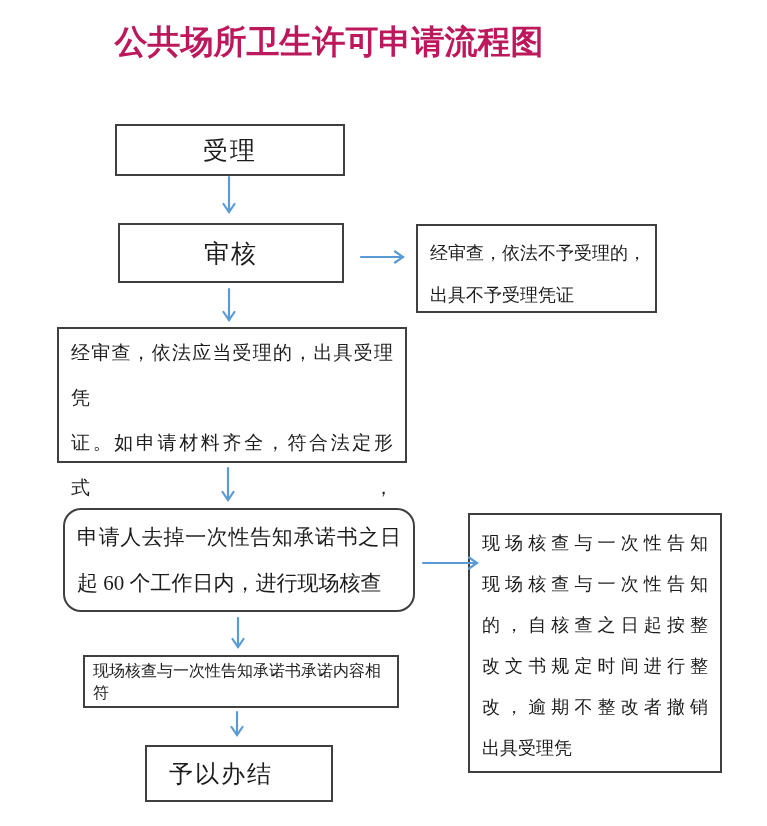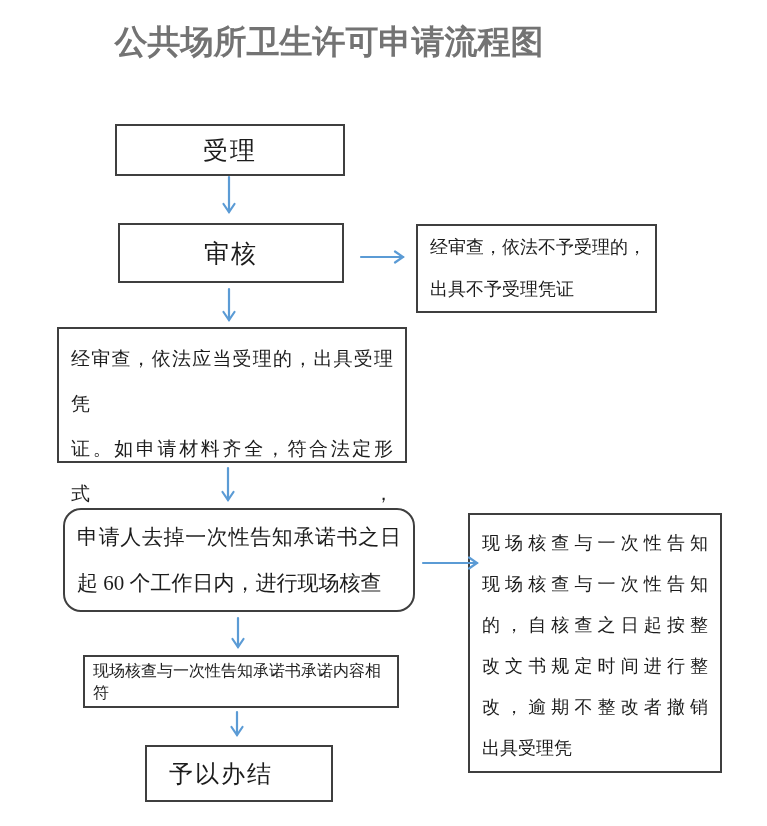--- a/index.html
+++ b/index.html
@@ -15,21 +15,21 @@
     color: #1c1c1c;
   }
   .title {
     position: absolute;
     left: 0; top: 22px; width: 658px;
     text-align: center;
     font-family: "Liberation Sans", "DejaVu Sans", sans-serif;
     font-weight: 700;
     font-size: 33px;
     line-height: 40px;
-    color: #737373;
+    color: #be185d;
   }
   .node {
     position: absolute;
     border: 2px solid #3f3f3f;
     background: #ffffff;
     box-sizing: border-box;
   }
   .center-label {
     display: flex;
     align-items: center;
@@ -56,26 +56,26 @@
   <div class="title">公共场所卫生许可申请流程图</div>
 
   <div class="node center-label" style="left: 115px; top: 124px; width: 230px; height: 52px; border-color: rgb(63, 63, 63);">
     <span>受理</span>
   </div>
 
   <div class="node center-label" style="left: 118px; top: 223px; width: 226px; height: 60px; border-color: rgb(63, 63, 63);">
     <span>审核</span>
   </div>
 
-  <div class="node textbox serif-sm" style="left: 416px; top: 224px; width: 241px; height: 89px; padding-top: 0; border-color: rgb(63, 63, 63);">
+  <div class="node textbox serif-sm" style="left: 416px; top: 224px; width: 241px; height: 89px; padding-top: 6px; border-color: rgb(63, 63, 63);">
     <div class="tline">经审查，依法不予受理的，</div>
     <div class="tline">出具不予受理凭证</div>
   </div>
 
-  <div class="node textbox" style="left: 57px; top: 327px; width: 350px; height: 136px; font-size: 19px; line-height: 45px; padding-top: 7px; border-color: rgb(63, 63, 63);">
+  <div class="node textbox" style="left: 57px; top: 327px; width: 350px; height: 136px; font-size: 19px; line-height: 45px; padding-top: 1px; border-color: rgb(63, 63, 63);">
     <div class="jline">经审查，依法应当受理的，出具受理凭</div>
     <div class="jline">证。如申请材料齐全，符合法定形式，</div>
     <div class="tline">当场出具、送到一次性告知承诺书</div>
   </div>
 
   <div class="node textbox" style="left: 63px; top: 508px; width: 352px; height: 104px; font-size: 21px; line-height: 46px; padding-top: 4px; border-color: rgb(63, 63, 63); border-radius: 18px;">
     <div class="jline">申请人去掉一次性告知承诺书之日</div>
     <div class="tline">起 60 个工作日内，进行现场核查</div>
   </div>
 

